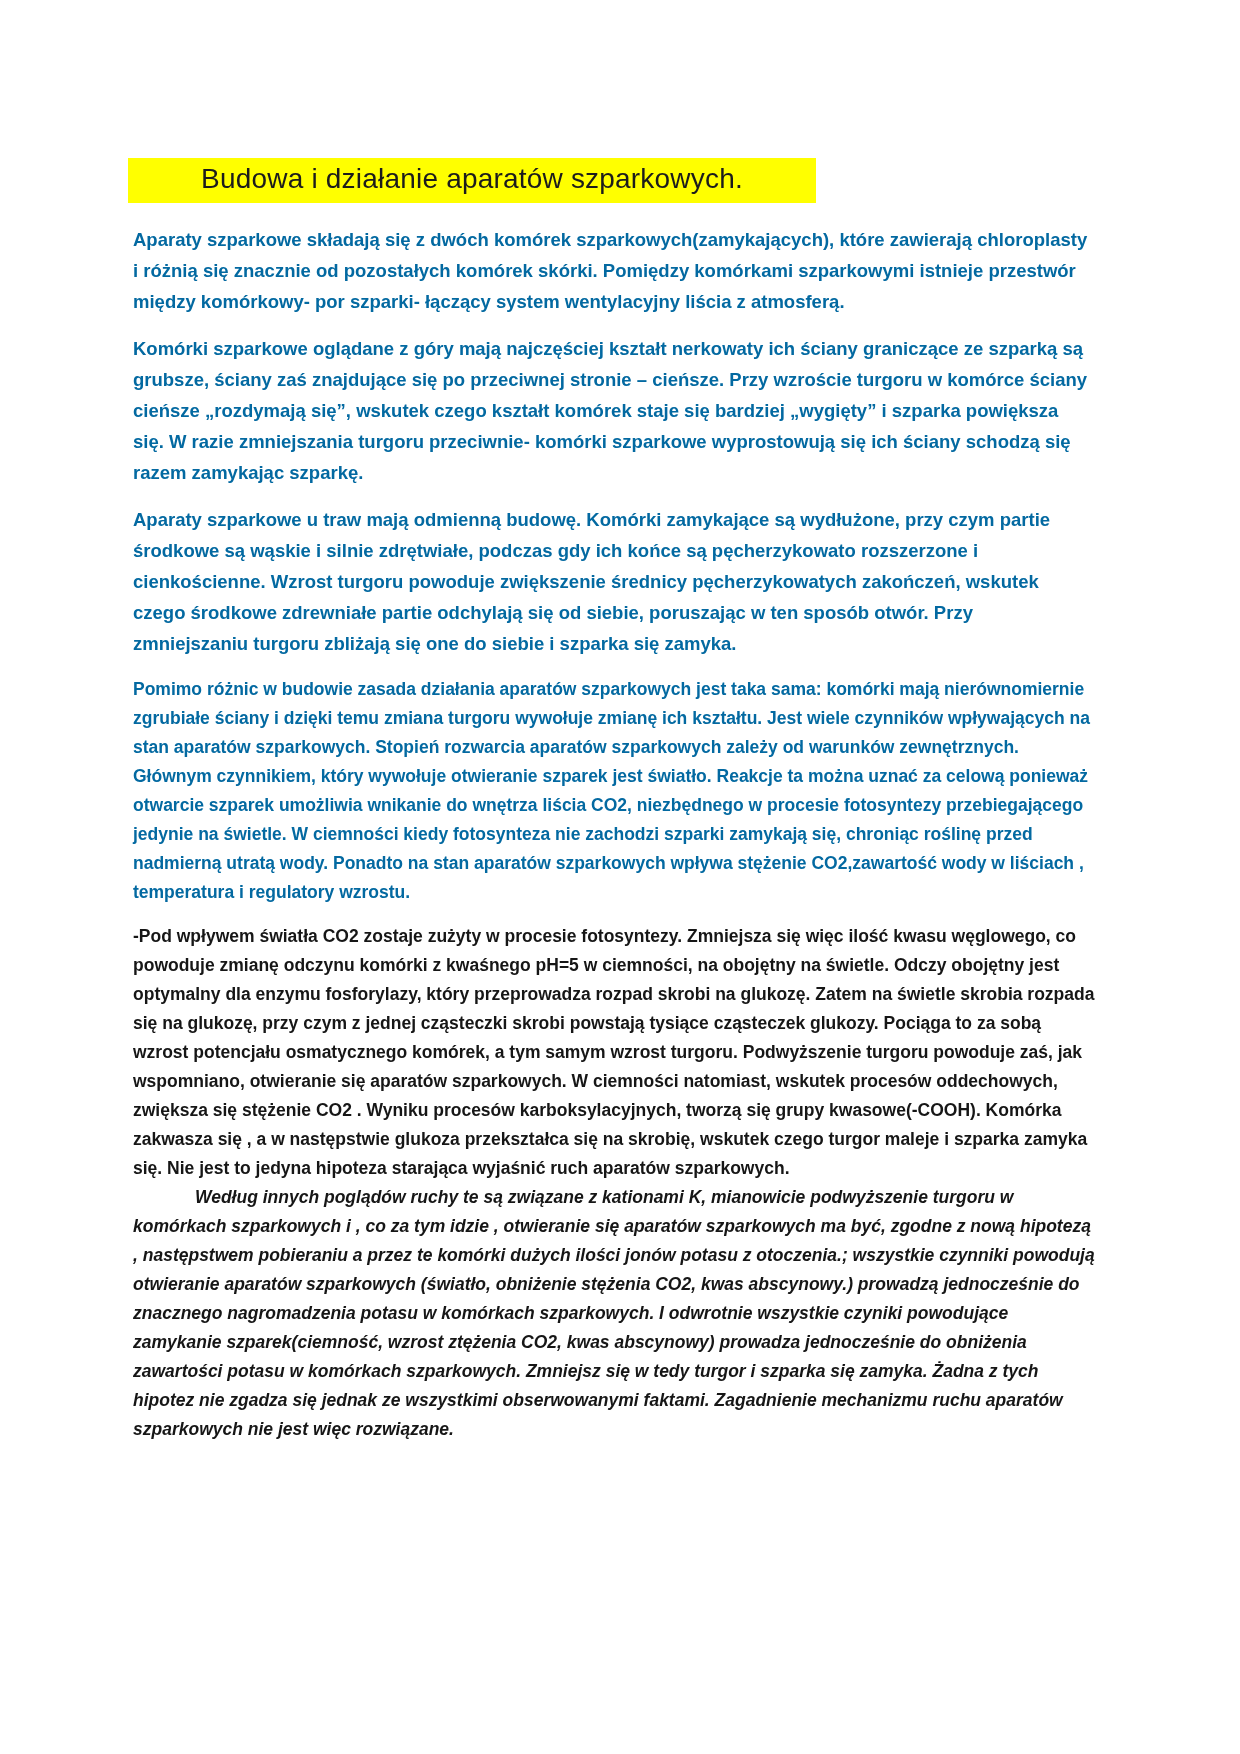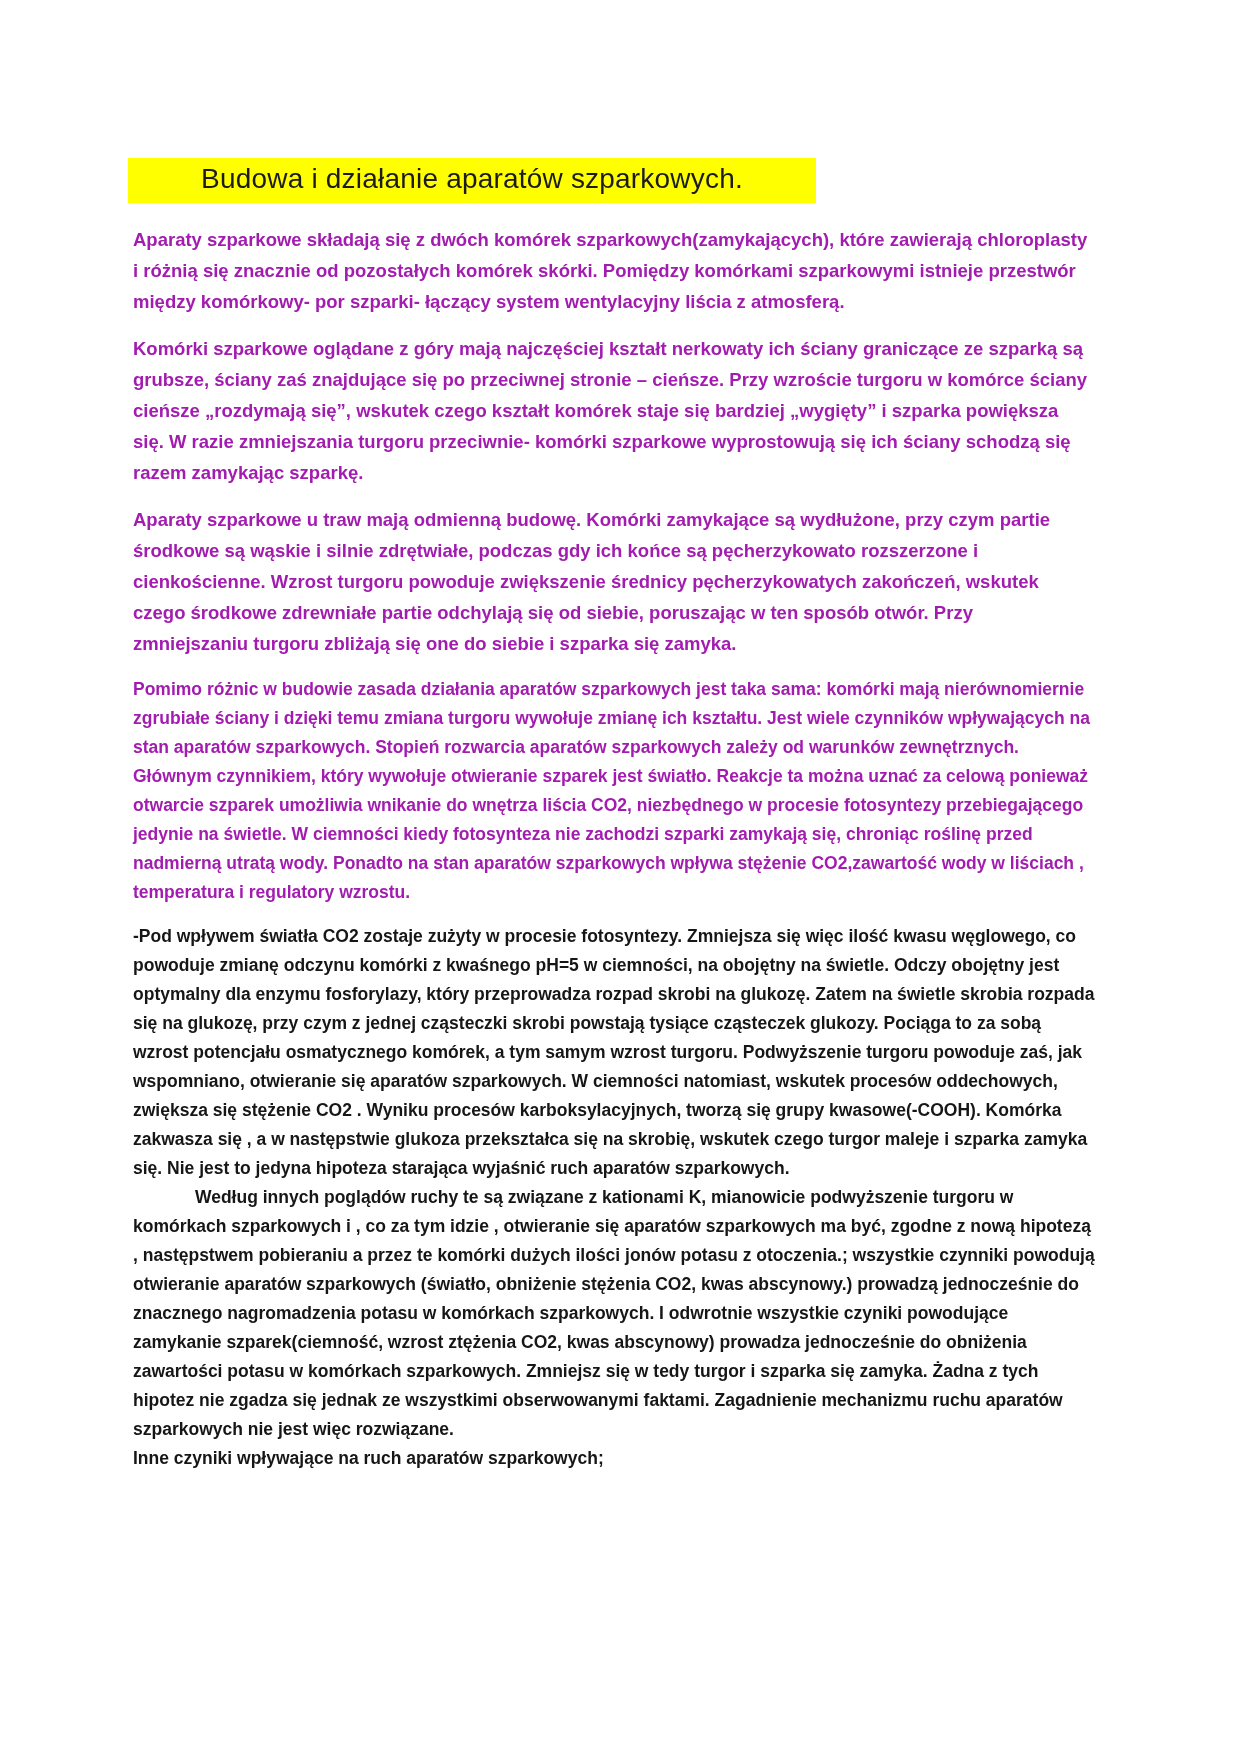--- a/index.html
+++ b/index.html
@@ -29,21 +29,21 @@
   }
   .title-text {
     font-size: 28px;
     font-weight: 400;
     letter-spacing: 0.2px;
     color: #1c1c1c;
   }
   .para {
     font-weight: 700;
     margin: 0 0 16px 0;
-    color: #a21caf;
+    color: #0369a1;
   }
   .para-lead {
     width: 956px;
     font-size: 18.5px;
     line-height: 31px;
   }
   .para-main {
     width: 962px;
     font-size: 17.5px;
     line-height: 29px;
@@ -59,20 +59,21 @@
   }
   .section-2 p {
     margin: 0;
     font-weight: 700;
   }
   .sub-heading {
     text-align: center;
   }
   .indent-first {
     text-indent: 62px;
+    font-style: italic;
   }
 </style>
 </head>
 <body>
 
 <div class="page">
 
   <div class="title-bar" style="background: rgb(255, 255, 0);">
     <span class="title-text">Budowa i działanie aparatów szparkowych.</span>
   </div>
@@ -81,16 +82,15 @@
 
   <p class="para para-lead">Komórki szparkowe oglądane z góry mają najczęściej kształt nerkowaty ich ściany graniczące ze szparką są grubsze, ściany zaś znajdujące się po przeciwnej stronie – cieńsze. Przy wzroście turgoru w komórce ściany cieńsze „rozdymają się”, wskutek czego kształt komórek staje się bardziej „wygięty” i szparka powiększa  się.  W razie zmniejszania turgoru przeciwnie- komórki szparkowe wyprostowują się ich ściany schodzą się razem zamykając szparkę.</p>
 
   <p class="para para-lead">Aparaty szparkowe u traw  mają odmienną budowę. Komórki zamykające są wydłużone, przy czym partie środkowe są wąskie i silnie zdrętwiałe, podczas gdy ich końce są pęcherzykowato rozszerzone i cienkościenne. Wzrost turgoru powoduje zwiększenie średnicy pęcherzykowatych zakończeń, wskutek czego  środkowe zdrewniałe partie odchylają się od siebie, poruszając w ten sposób otwór. Przy zmniejszaniu turgoru zbliżają się one do siebie i szparka się zamyka.</p>
 
   <p class="para para-main">Pomimo różnic w budowie zasada działania aparatów szparkowych jest taka sama: komórki mają nierównomiernie zgrubiałe ściany i dzięki temu zmiana turgoru  wywołuje zmianę ich kształtu. Jest wiele czynników wpływających na stan aparatów szparkowych. Stopień rozwarcia aparatów szparkowych zależy od warunków  zewnętrznych. Głównym czynnikiem, który wywołuje otwieranie szparek jest światło. Reakcje ta można uznać za celową ponieważ otwarcie szparek umożliwia wnikanie do wnętrza  liścia CO2, niezbędnego w procesie fotosyntezy przebiegającego jedynie na świetle. W ciemności kiedy fotosynteza nie zachodzi szparki zamykają się, chroniąc roślinę przed nadmierną utratą wody. Ponadto na stan aparatów szparkowych wpływa stężenie CO2,zawartość wody w liściach , temperatura i regulatory wzrostu.</p>
 
   <div class="section-2">
     <p>-Pod wpływem światła CO2 zostaje zużyty w procesie fotosyntezy. Zmniejsza się więc ilość kwasu węglowego, co powoduje zmianę odczynu komórki z kwaśnego pH=5 w ciemności, na obojętny na świetle. Odczy obojętny jest optymalny dla enzymu fosforylazy, który przeprowadza rozpad skrobi na glukozę. Zatem na świetle skrobia rozpada się na glukozę, przy czym z jednej cząsteczki skrobi powstają tysiące cząsteczek glukozy. Pociąga to za sobą wzrost potencjału osmatycznego komórek, a tym samym wzrost turgoru. Podwyższenie turgoru powoduje zaś, jak wspomniano, otwieranie się aparatów szparkowych. W ciemności natomiast, wskutek procesów oddechowych, zwiększa się  stężenie CO2 . Wyniku procesów karboksylacyjnych, tworzą się grupy kwasowe(-COOH). Komórka zakwasza się , a w następstwie glukoza przekształca się na skrobię, wskutek czego turgor maleje i szparka zamyka się.   Nie jest to jedyna hipoteza starająca wyjaśnić ruch aparatów szparkowych.</p>
     <p class="indent-first">Według innych poglądów ruchy te są związane z kationami K, mianowicie podwyższenie turgoru w komórkach szparkowych i , co za tym idzie , otwieranie się aparatów szparkowych ma być, zgodne  z nową hipotezą , następstwem pobieraniu a przez te komórki dużych ilości jonów potasu z otoczenia.; wszystkie czynniki powodują otwieranie aparatów szparkowych (światło, obniżenie stężenia CO2, kwas abscynowy.) prowadzą jednocześnie do znacznego nagromadzenia potasu w komórkach szparkowych. I odwrotnie wszystkie czyniki powodujące zamykanie szparek(ciemność,  wzrost ztężenia CO2, kwas abscynowy) prowadza jednocześnie do obniżenia zawartości potasu w komórkach szparkowych. Zmniejsz się w tedy turgor i szparka się zamyka. Żadna z tych hipotez nie zgadza się jednak ze wszystkimi obserwowanymi faktami. Zagadnienie mechanizmu ruchu aparatów szparkowych nie jest więc rozwiązane.</p>
-    <p>Inne czyniki wpływające na ruch aparatów szparkowych;</p>
   </div>
 
 </div>
 
 </body></html>

